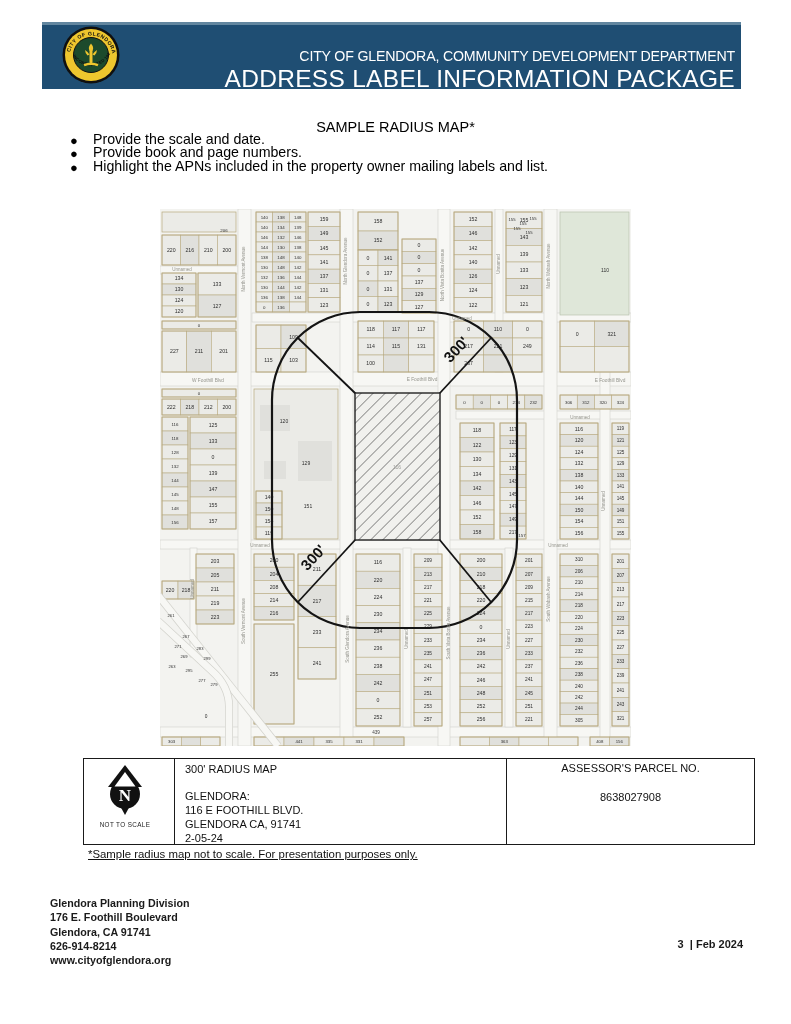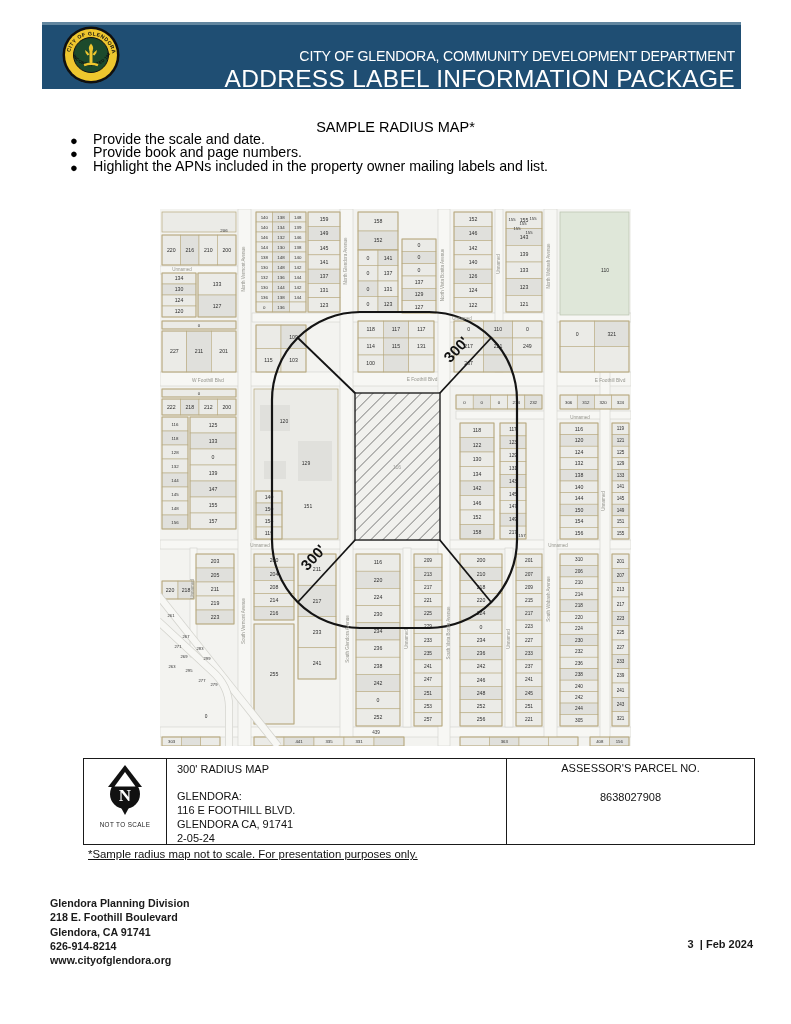--- a/index.html
+++ b/index.html
@@ -24,29 +24,29 @@
   .map{position:absolute;left:160px;top:209px;font-family:"Liberation Sans", sans-serif;}
 
   
   .info-table{position:absolute;left:83px;top:758px;width:672px;height:87px;
     border:1.6px solid #1a1a1a;display:grid;grid-template-columns:82px 340px 1fr;box-sizing:border-box;}
   .cell{position:relative;box-sizing:border-box;}
   .c2,.c3{border-left:1.4px solid #1a1a1a;}
   .c1{text-align:center;}
   .c1 svg{margin-top:5px;}
   .nts{font-size:6.3px;letter-spacing:0.4px;color:#1a1a1a;margin-top:1px;}
-  .c2{padding:3px 0 0 10px;font-size:11px;color:#111;line-height:14px;}
+  .c2{padding:3px 0 0 10px;font-size:11px;color:#111;line-height:14px;margin-left:8px;}
   .c2 .gap{height:13px;}
   .c3{text-align:center;padding-top:3px;font-size:11px;color:#111;}
   .apn{margin-top:17px;}
   .footnote{position:absolute;left:88px;top:848px;font-size:11.4px;color:#111;text-decoration:underline;}
 
   
   .footer{position:absolute;left:50px;top:896px;font-size:10.7px;font-weight:700;line-height:14.3px;color:#1a1a1a;}
-  .page-num{position:absolute;right:38px;top:938px;font-size:11px;font-weight:700;color:#1a1a1a;white-space:pre;}
+  .page-num{position:absolute;right:48px;top:938px;font-size:11px;font-weight:700;color:#1a1a1a;white-space:pre;}
 </style>
 </head>
 <body>
 
 <div class="page">
 
   <div class="header-bar">
     <svg class="seal" viewBox="0 0 58 58" width="58" height="58">
       <circle cx="29" cy="29" r="28.5" fill="#101010"></circle>
       <circle cx="29" cy="29" r="26" fill="#eec62e"></circle>
@@ -786,21 +786,21 @@
     <div class="cell c3">
       <div>ASSESSOR'S PARCEL NO.</div>
       <div class="apn">8638027908</div>
     </div>
   </div>
 
   <div class="footnote">*Sample radius map not to scale. For presentation purposes only.</div>
 
   <div class="footer">
     <div>Glendora Planning Division</div>
-    <div>218 E. Foothill Boulevard</div>
+    <div>176 E. Foothill Boulevard</div>
     <div>Glendora, CA 91741</div>
     <div>626-914-8214</div>
     <div>www.cityofglendora.org</div>
   </div>
 
   <div class="page-num">3  | Feb 2024</div>
 
 </div>
 
 </body></html>

